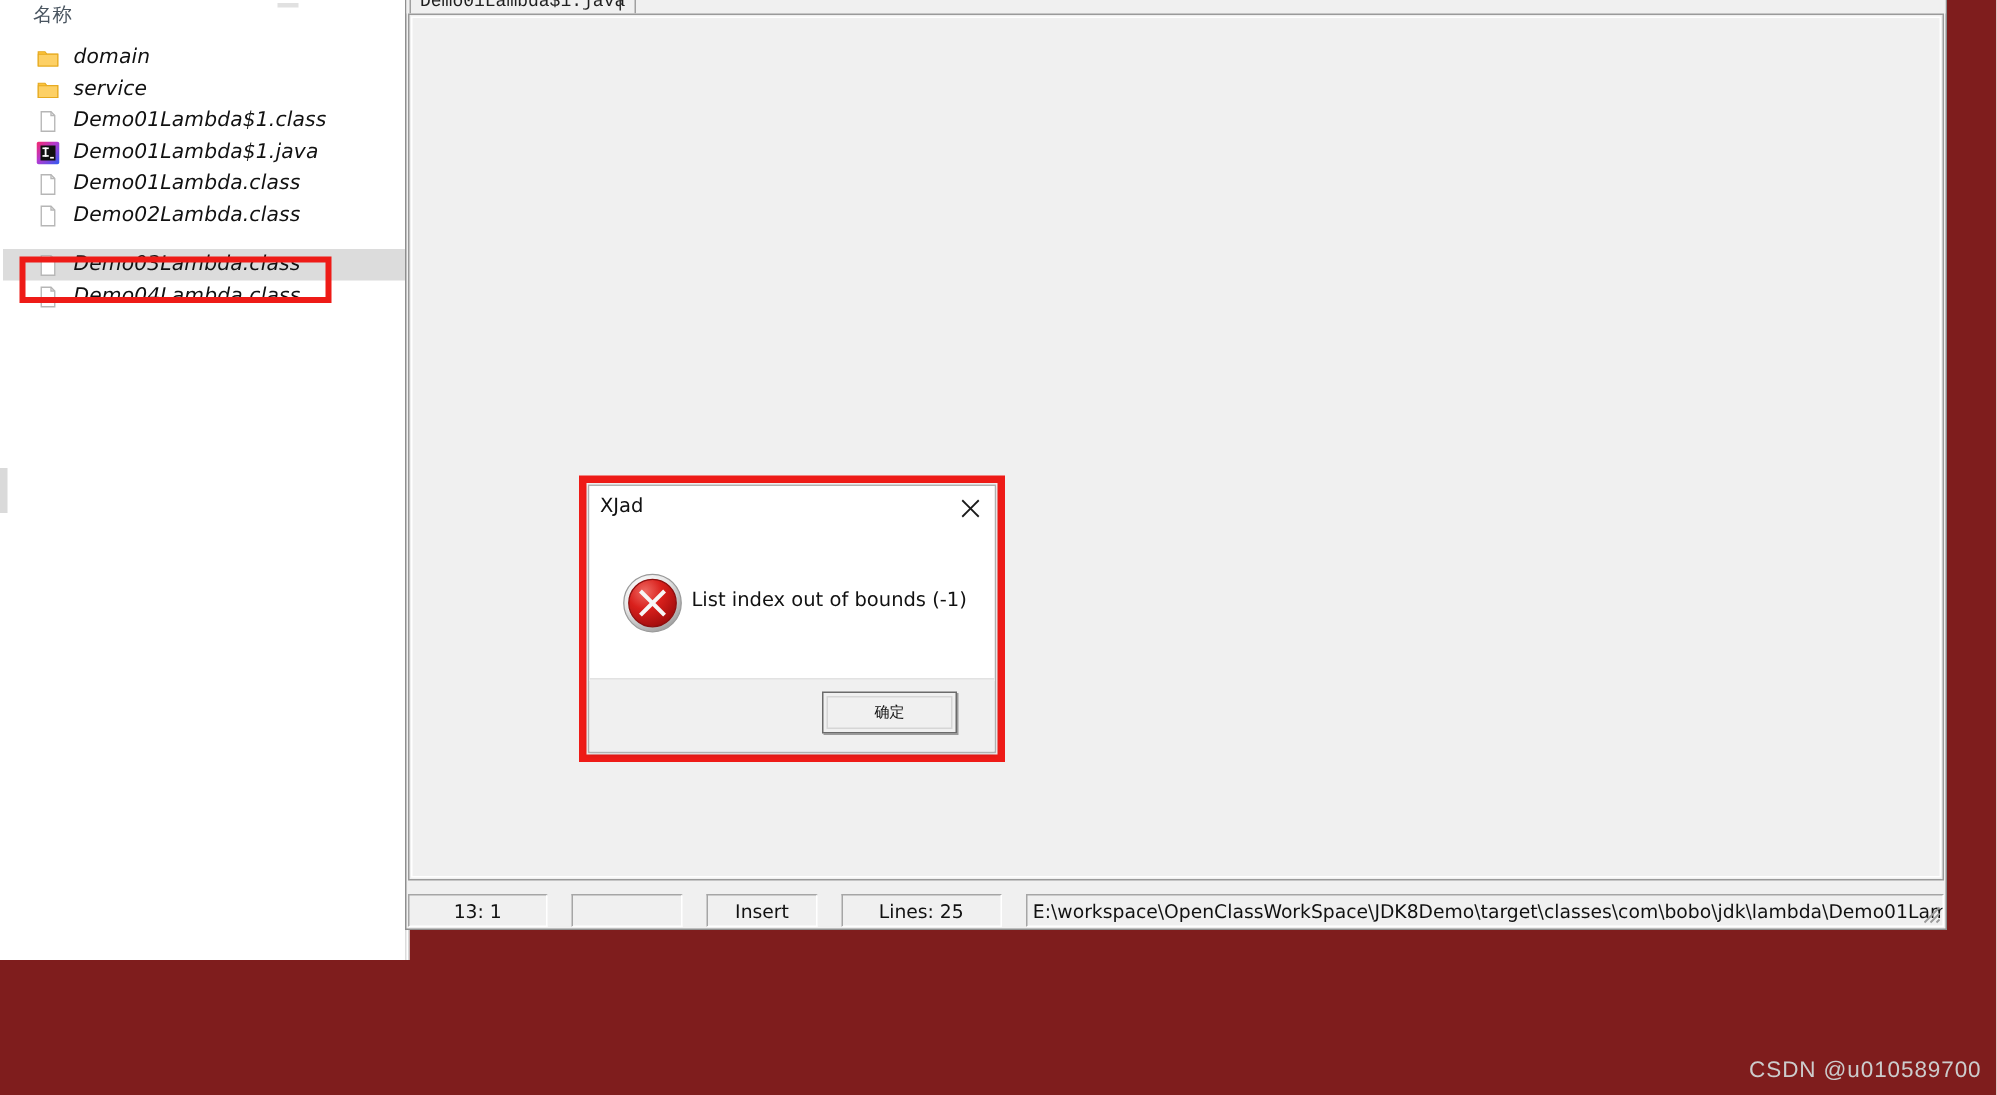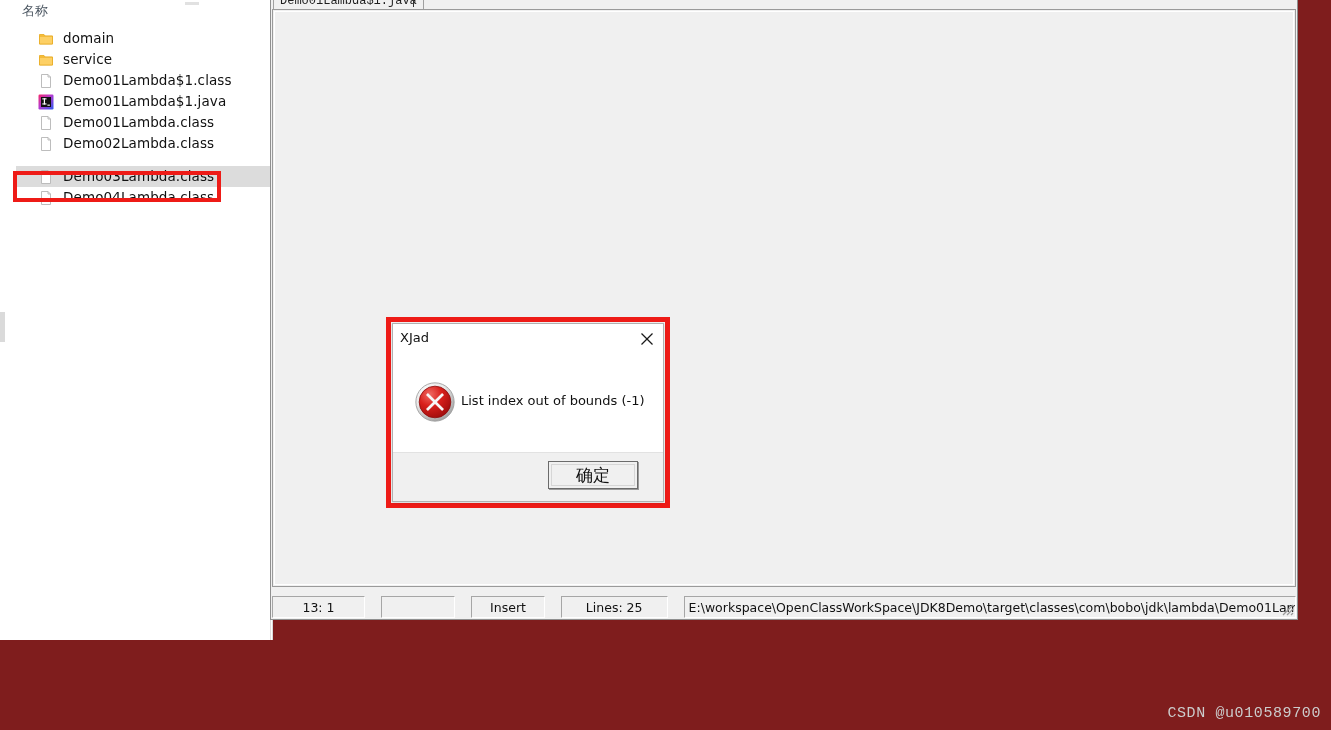--- a/index.html
+++ b/index.html
@@ -26,21 +26,21 @@
     position: absolute; left: 22px; top: 1px;
     font-size: 13px; color: #4a5560; line-height: 20px;
     font-family: "DejaVu Sans", sans-serif;
   }
   #explorer-header .col-sep {
     position: absolute; left: 185px; top: 2px; width: 14px; height: 3px;
     background: #c9c9c9; opacity: .55;
   }
 
   #file-list {
-    position: absolute; left: 16px; top: 28px; width: 272px;
+    position: absolute; left: 2px; top: 28px; width: 272px; font-style: italic;
   }
   .file-row {
     position: relative; height: 21px; line-height: 21px;
     display: flex; align-items: center;
     padding-left: 22px;
     font-size: 13.5px; color: #1a1a1a;
     white-space: nowrap;
   }
   .file-row.selected { background: #dcdcdc; margin-top: 12px; }
   .file-row .fname {
@@ -185,29 +185,29 @@
     box-sizing: border-box;
     padding: 2px;
     box-shadow: 1px 1px 0 #9b9b9b;
   }
   #dialog-ok {
     width: 100%; height: 100%;
     border: 1px solid #d6d6d6;
     background: #f0f0f0;
     display: flex; align-items: center; justify-content: center;
     font-family: "DejaVu Sans", sans-serif;
-    font-size: 17px; color: #111111;
+    font-size: 10px; color: #111111;
     box-sizing: border-box;
     cursor: default;
   }
 
   
   #watermark {
     position: absolute; right: 10px; bottom: 8px;
-    font-family: Liberation Mono, monospace;
+    font-family: Liberation Sans, sans-serif;
     font-size: 15px; color: #cccccc; letter-spacing: .6px;
     user-select: none;
   }
 </style>
 </head>
 <body>
 
 <div id="root">
 
   <div id="explorer">

